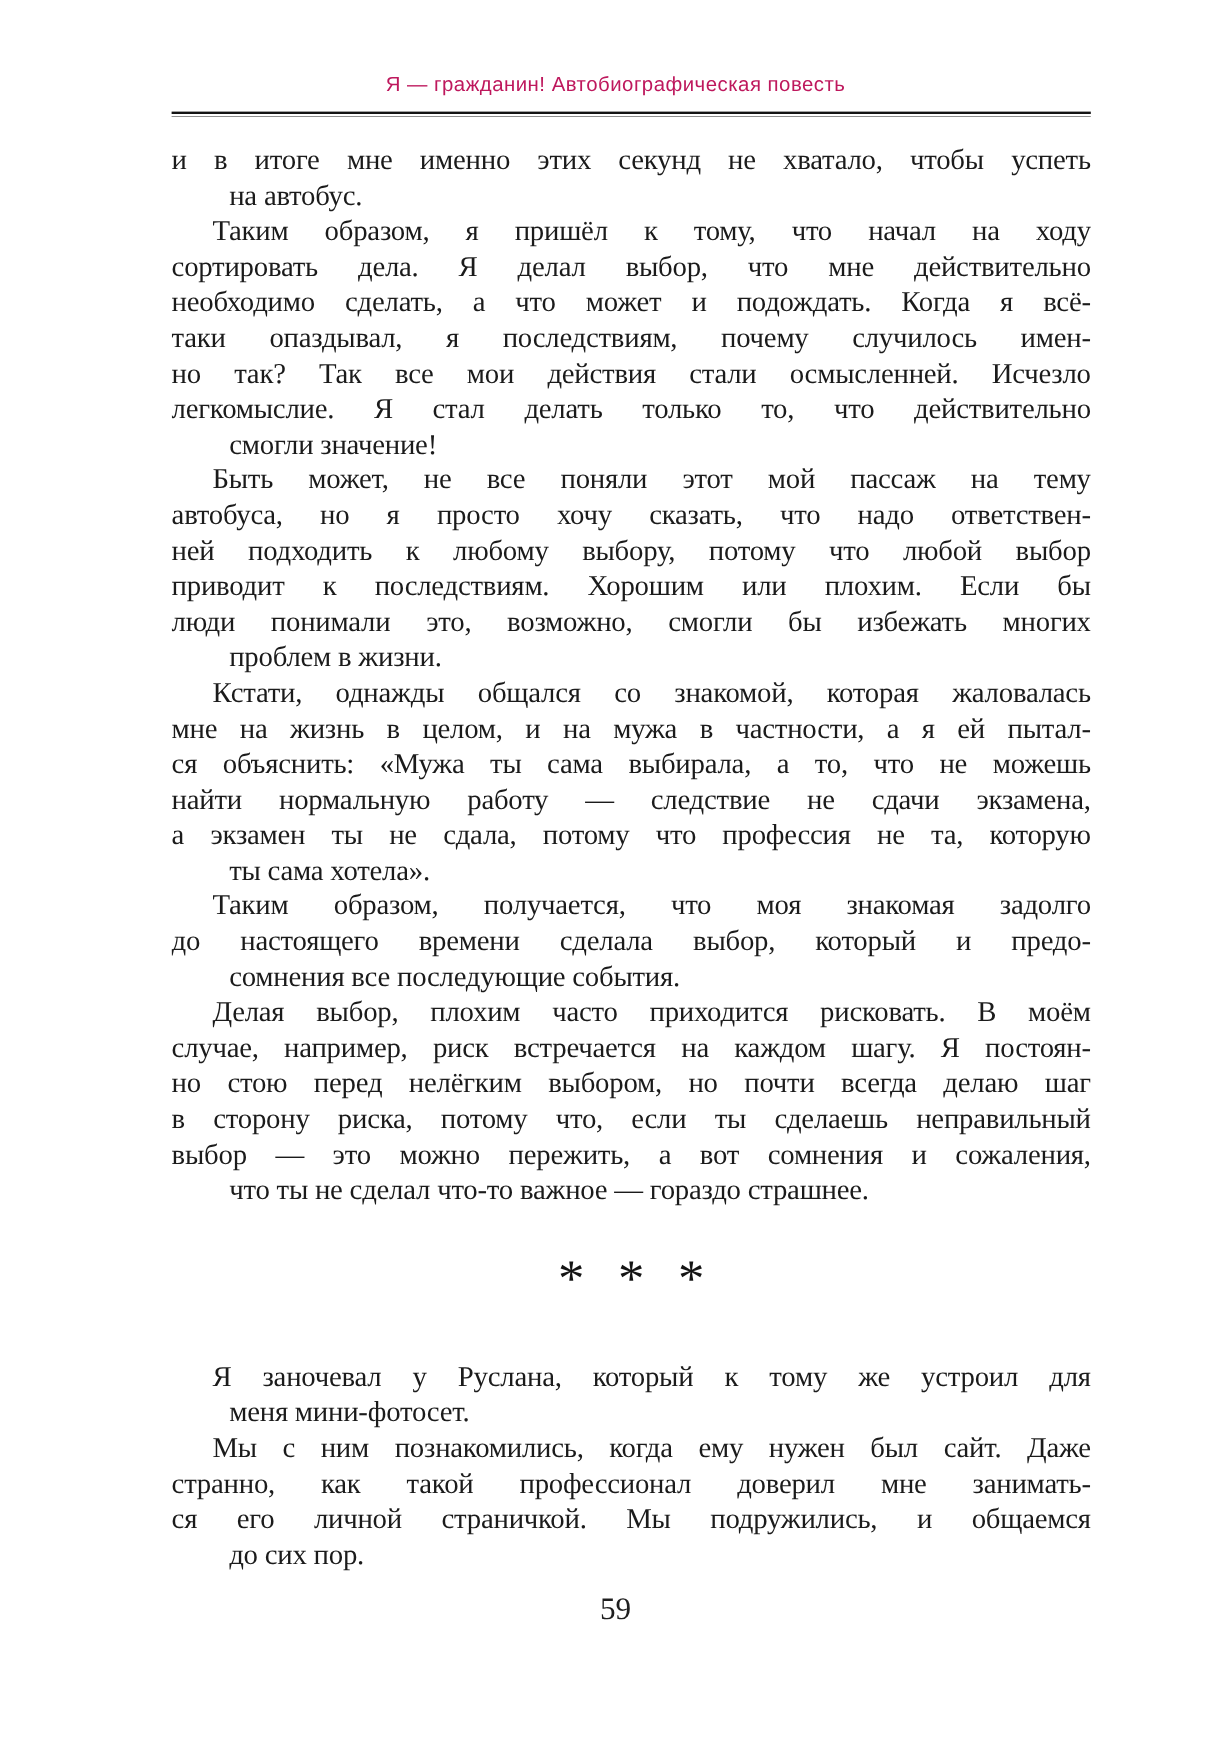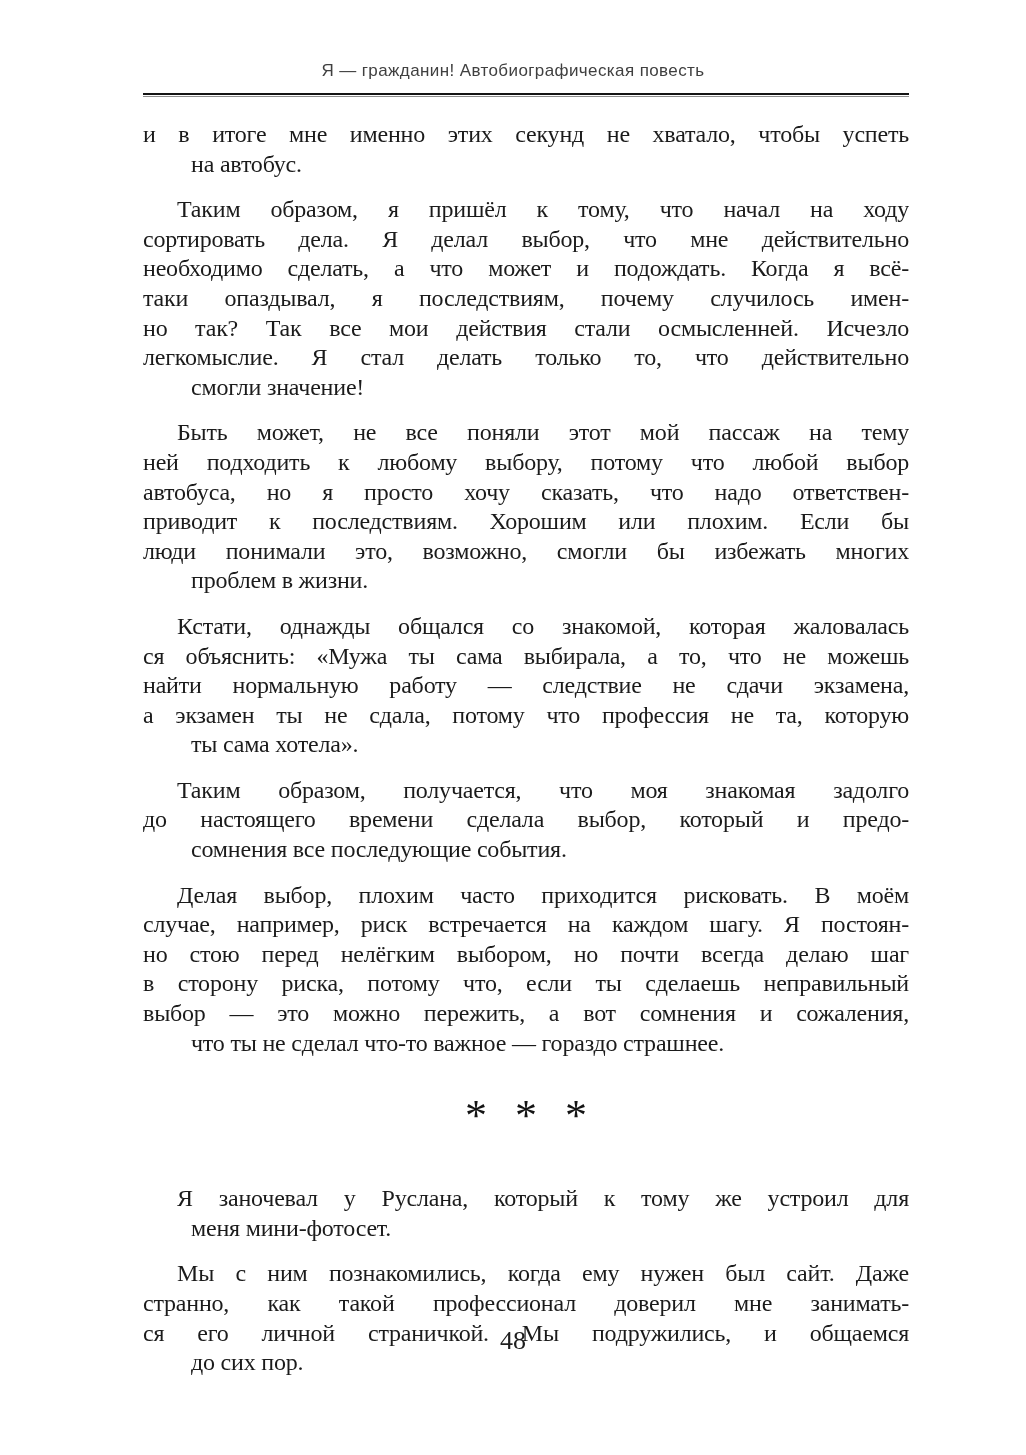--- a/index.html
+++ b/index.html
@@ -14,21 +14,21 @@
   }
   .running-head {
     position: absolute;
     top: 61px;
     left: 0;
     width: 100%;
     text-align: center;
     font-family: "Liberation Sans", sans-serif;
     font-size: 17px;
     letter-spacing: 0.4px;
-    color: #404040;
+    color: #be185d;
   }
   .head-rule {
     position: absolute;
     top: 93px;
     left: 143px;
     width: 766px;
     height: 5px;
     background: linear-gradient(
       to bottom,
       #141414 0px, #141414 2.4px,
@@ -47,21 +47,21 @@
     letter-spacing: -0.2px;
   }
   .para { text-align: justify; }
   .para .line {
     text-align: justify;
     text-align-last: justify;
     max-height: 30px;
     overflow: hidden;
   }
   .para .line.last { text-align-last: left; margin-left: 48px; }
-  .para.indent .line.first { text-indent: 34px; margin-top: 16px; }
+  .para.indent .line.first { text-indent: 34px; }
   .sep {
     text-align: center;
     margin-top: 30px;
     margin-bottom: 56px;
     line-height: 40px;
     font-size: 44px;
     color: #141414;
     letter-spacing: 0;
   }
   .sep span {
@@ -94,28 +94,29 @@
         <div class="line first">Таким образом, я пришёл к тому, что начал на ходу</div>
         <div class="line">сортировать дела. Я делал выбор, что мне действительно</div>
         <div class="line">необходимо сделать, а что может и подождать. Когда я всё-</div>
         <div class="line">таки опаздывал, я последствиям, почему случилось имен-</div>
         <div class="line">но так? Так все мои действия стали осмысленней. Исчезло</div>
         <div class="line">легкомыслие. Я стал делать только то, что действительно</div>
         <div class="line last">смогли значение!</div>
       </div>
       <div class="para indent">
         <div class="line first">Быть может, не все поняли этот мой пассаж на тему</div>
+        <div class="line">автобуса, но я просто хочу сказать, что надо ответствен-</div>
         <div class="line">ней подходить к любому выбору, потому что любой выбор</div>
-        <div class="line">автобуса, но я просто хочу сказать, что надо ответствен-</div>
         <div class="line">приводит к последствиям. Хорошим или плохим. Если бы</div>
         <div class="line">люди понимали это, возможно, смогли бы избежать многих</div>
         <div class="line last">проблем в жизни.</div>
       </div>
       <div class="para indent">
         <div class="line first">Кстати, однажды общался со знакомой, которая жаловалась</div>
+        <div class="line">мне на жизнь в целом, и на мужа в частности, а я ей пытал-</div>
         <div class="line">ся объяснить: «Мужа ты сама выбирала, а то, что не можешь</div>
         <div class="line">найти нормальную работу — следствие не сдачи экзамена,</div>
         <div class="line">а экзамен ты не сдала, потому что профессия не та, которую</div>
         <div class="line last">ты сама хотела».</div>
       </div>
       <div class="para indent">
         <div class="line first">Таким образом, получается, что моя знакомая задолго</div>
         <div class="line">до настоящего времени сделала выбор, который и предо-</div>
         <div class="line last">сомнения все последующие события.</div>
       </div>
@@ -132,14 +133,14 @@
         <div class="line first">Я заночевал у Руслана, который к тому же устроил для</div>
         <div class="line last">меня мини-фотосет.</div>
       </div>
       <div class="para indent">
         <div class="line first">Мы с ним познакомились, когда ему нужен был сайт. Даже</div>
         <div class="line">странно, как такой профессионал доверил мне занимать-</div>
         <div class="line">ся его личной страничкой. Мы подружились, и общаемся</div>
         <div class="line last">до сих пор.</div>
       </div>
     </div>
-  <div class="page-number">48</div>
+  <div class="page-number">59</div>
 </div>
 
 </body></html>

